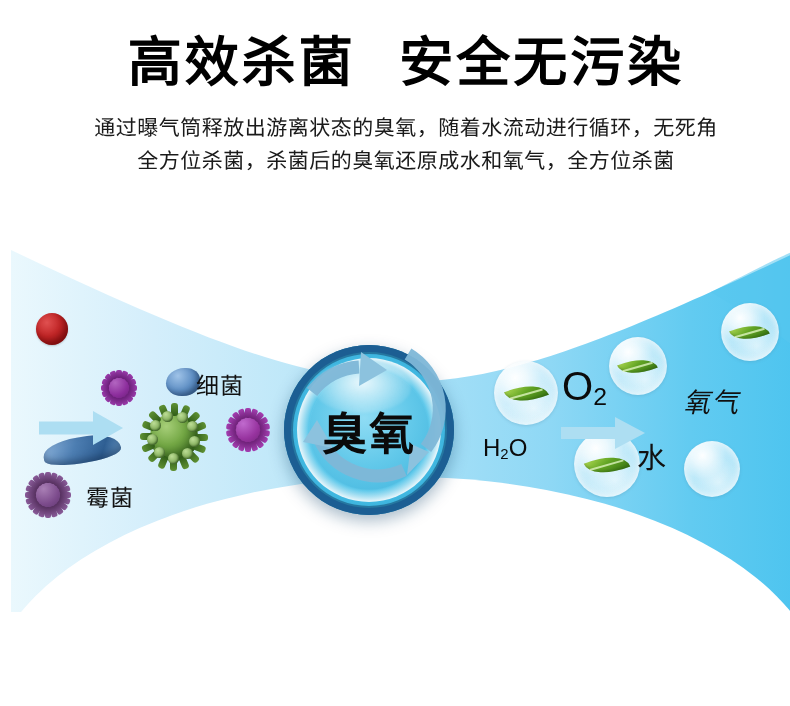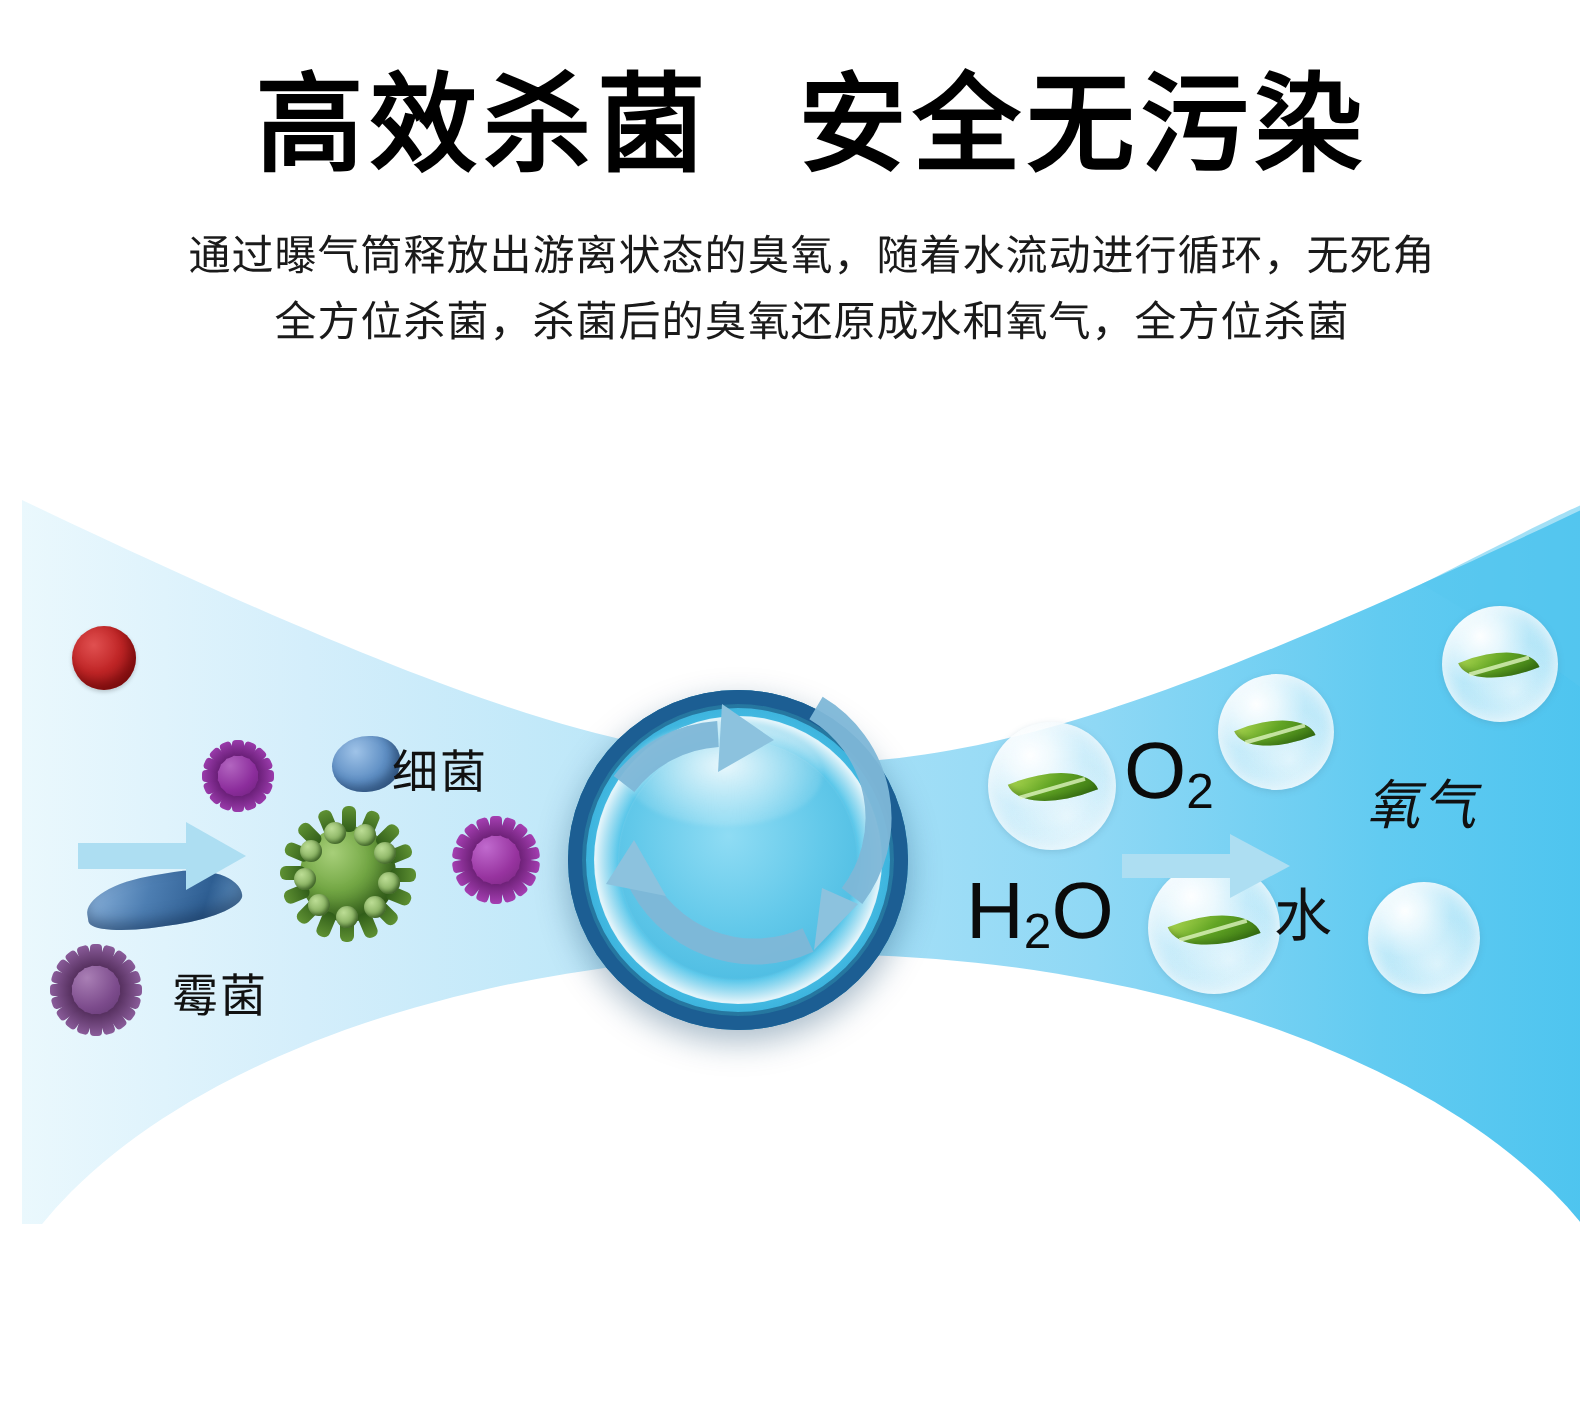--- a/index.html
+++ b/index.html
@@ -102,21 +102,21 @@
   .lbl-mold{left:75px;top:479px;}
   .lbl-oxygen{left:672px;top:381px;font-size:27px;font-style:italic;}
   .lbl-water{left:626px;top:434px;font-size:29px;}
 
   .formula{
     position:absolute;
     font-family:"Liberation Sans","DejaVu Sans",sans-serif;
     font-weight:400;color:#0b0b0b;white-space:nowrap;
   }
   .f-o2{left:551px;top:364px;font-size:40px;}
-  .f-h2o{left:472px;top:434px;font-size:40px;}
+  .f-h2o{left:472px;top:434px;font-size:24px;}
   .formula sub{font-size:.62em;vertical-align:baseline;position:relative;top:.22em;}
 
   
   .flatarrow{position:absolute;}
   .flatarrow .shaft{position:absolute;left:0;top:50%;transform:translateY(-50%);background:#addef2;}
   .flatarrow .head{
     position:absolute;right:0;top:50%;transform:translateY(-50%);
     width:0;height:0;border-style:solid;border-color:transparent;
     border-left-color:#addef2;
   }
@@ -490,20 +490,21 @@
       <path d="M301,392 A64,64 0 0 1 348,367"></path>
       <path d="M397,354 A64,64 0 0 1 415,448"></path>
       <path d="M393,470 A64,64 0 0 1 308,438"></path>
     </g>
     <g fill="#8cc2de">
       <polygon points="350,352 376,370 348,386"></polygon>
       <polygon points="418,452 396,475 400,444"></polygon>
       <polygon points="306,420 322,448 292,442"></polygon>
     </g>
   </svg>
+  <div class="orb-text" style="left:273px;top:345px;">臭氧</div>
 
   <div class="bubble b1">
     <div class="glass"></div>
     <div class="leaf"></div>
   </div>
   <div class="bubble b2">
     <div class="glass"></div>
     <div class="leaf"></div>
   </div>
   <div class="bubble b3">

